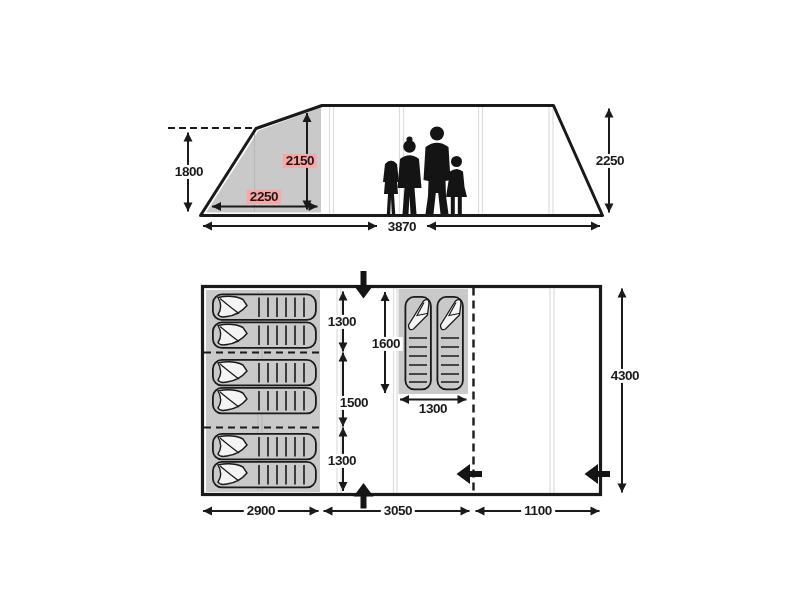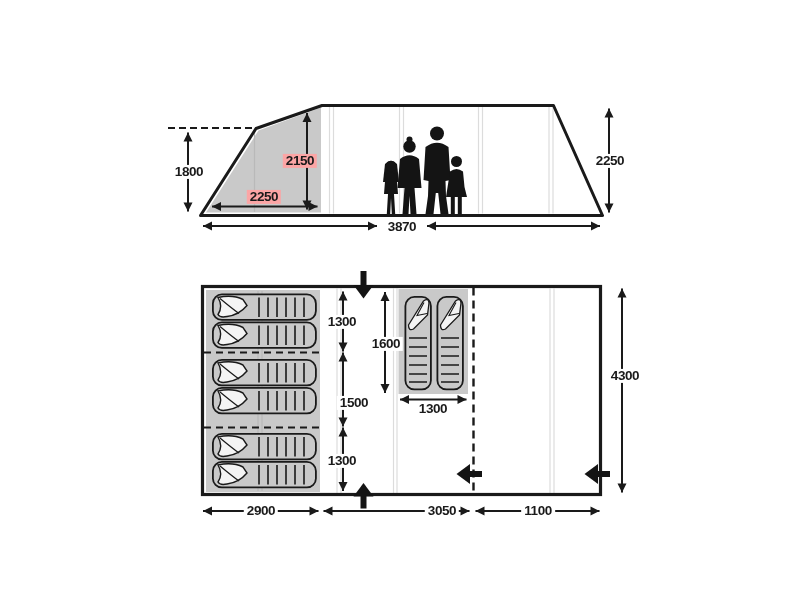--- a/index.html
+++ b/index.html
@@ -167,16 +167,16 @@
   <span class="dim" style="left:610px;top:161px;">2250</span>
   <span class="dim" style="left:402px;top:226.5px;">3870</span>
 
   <span class="dim" style="left:342px;top:321.5px;">1300</span>
   <span class="dim" style="left:354px;top:391px;margin-top:12px;">1500</span>
   <span class="dim" style="left:342px;top:460.5px;">1300</span>
   <span class="dim" style="left:386px;top:343.5px;">1600</span>
   <span class="dim" style="left:433px;top:409px;">1300</span>
   <span class="dim" style="left:625px;top:376px;">4300</span>
   <span class="dim" style="left:261px;top:511px;">2900</span>
-  <span class="dim" style="left:398px;top:511px;margin-left:44px;">3050</span>
+  <span class="dim" style="left:398px;top:511px;">3050</span>
   <span class="dim" style="left:538px;top:511px;">1100</span>
 
 </div>
 
 </body></html>

